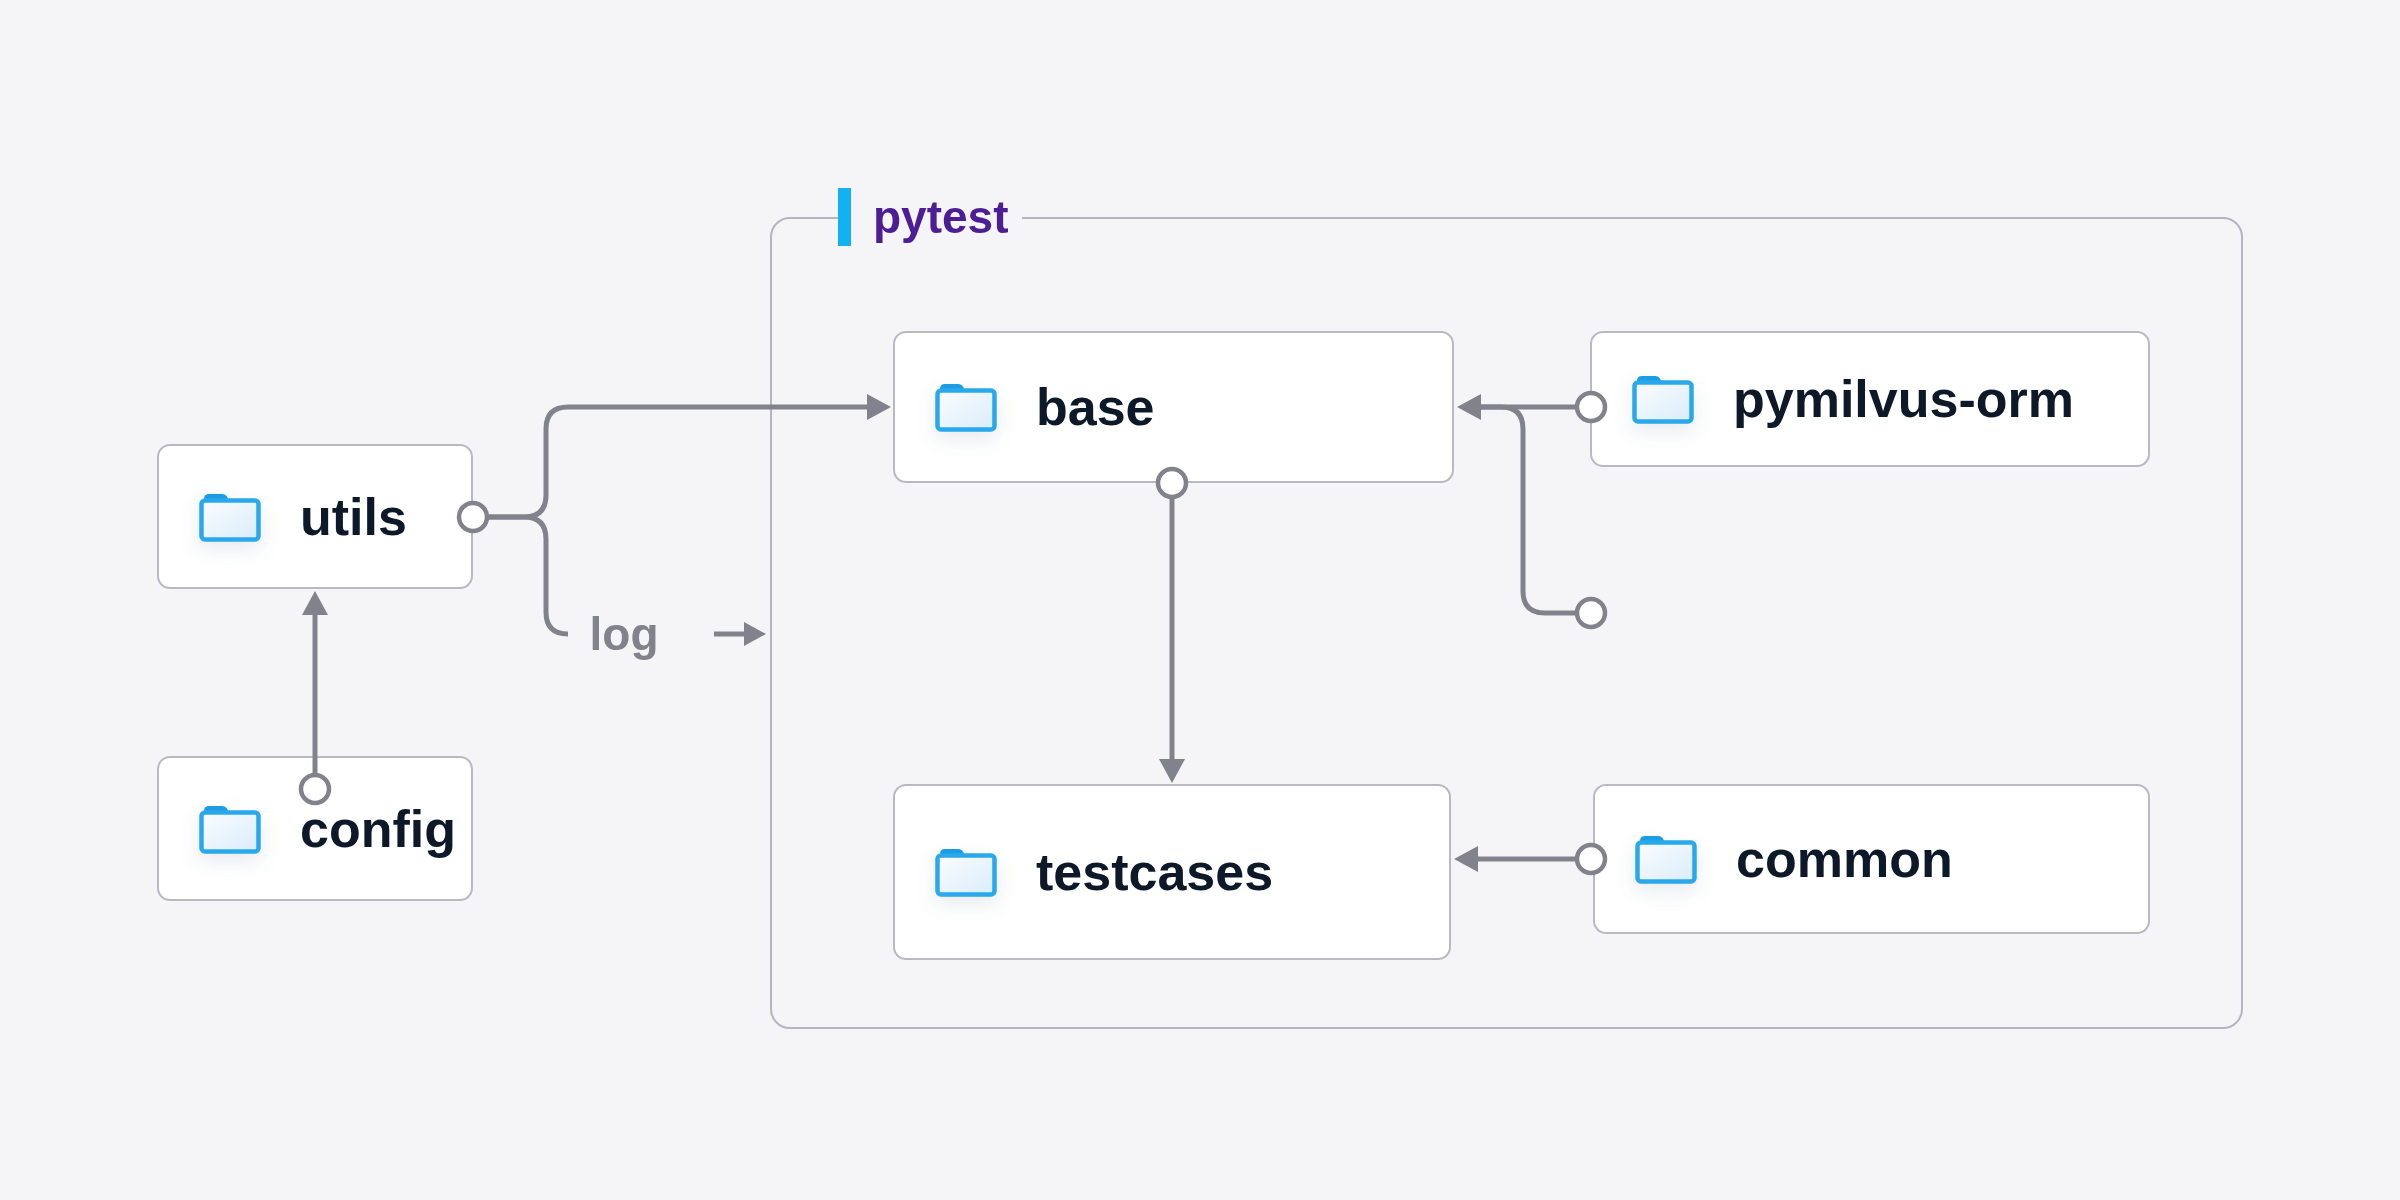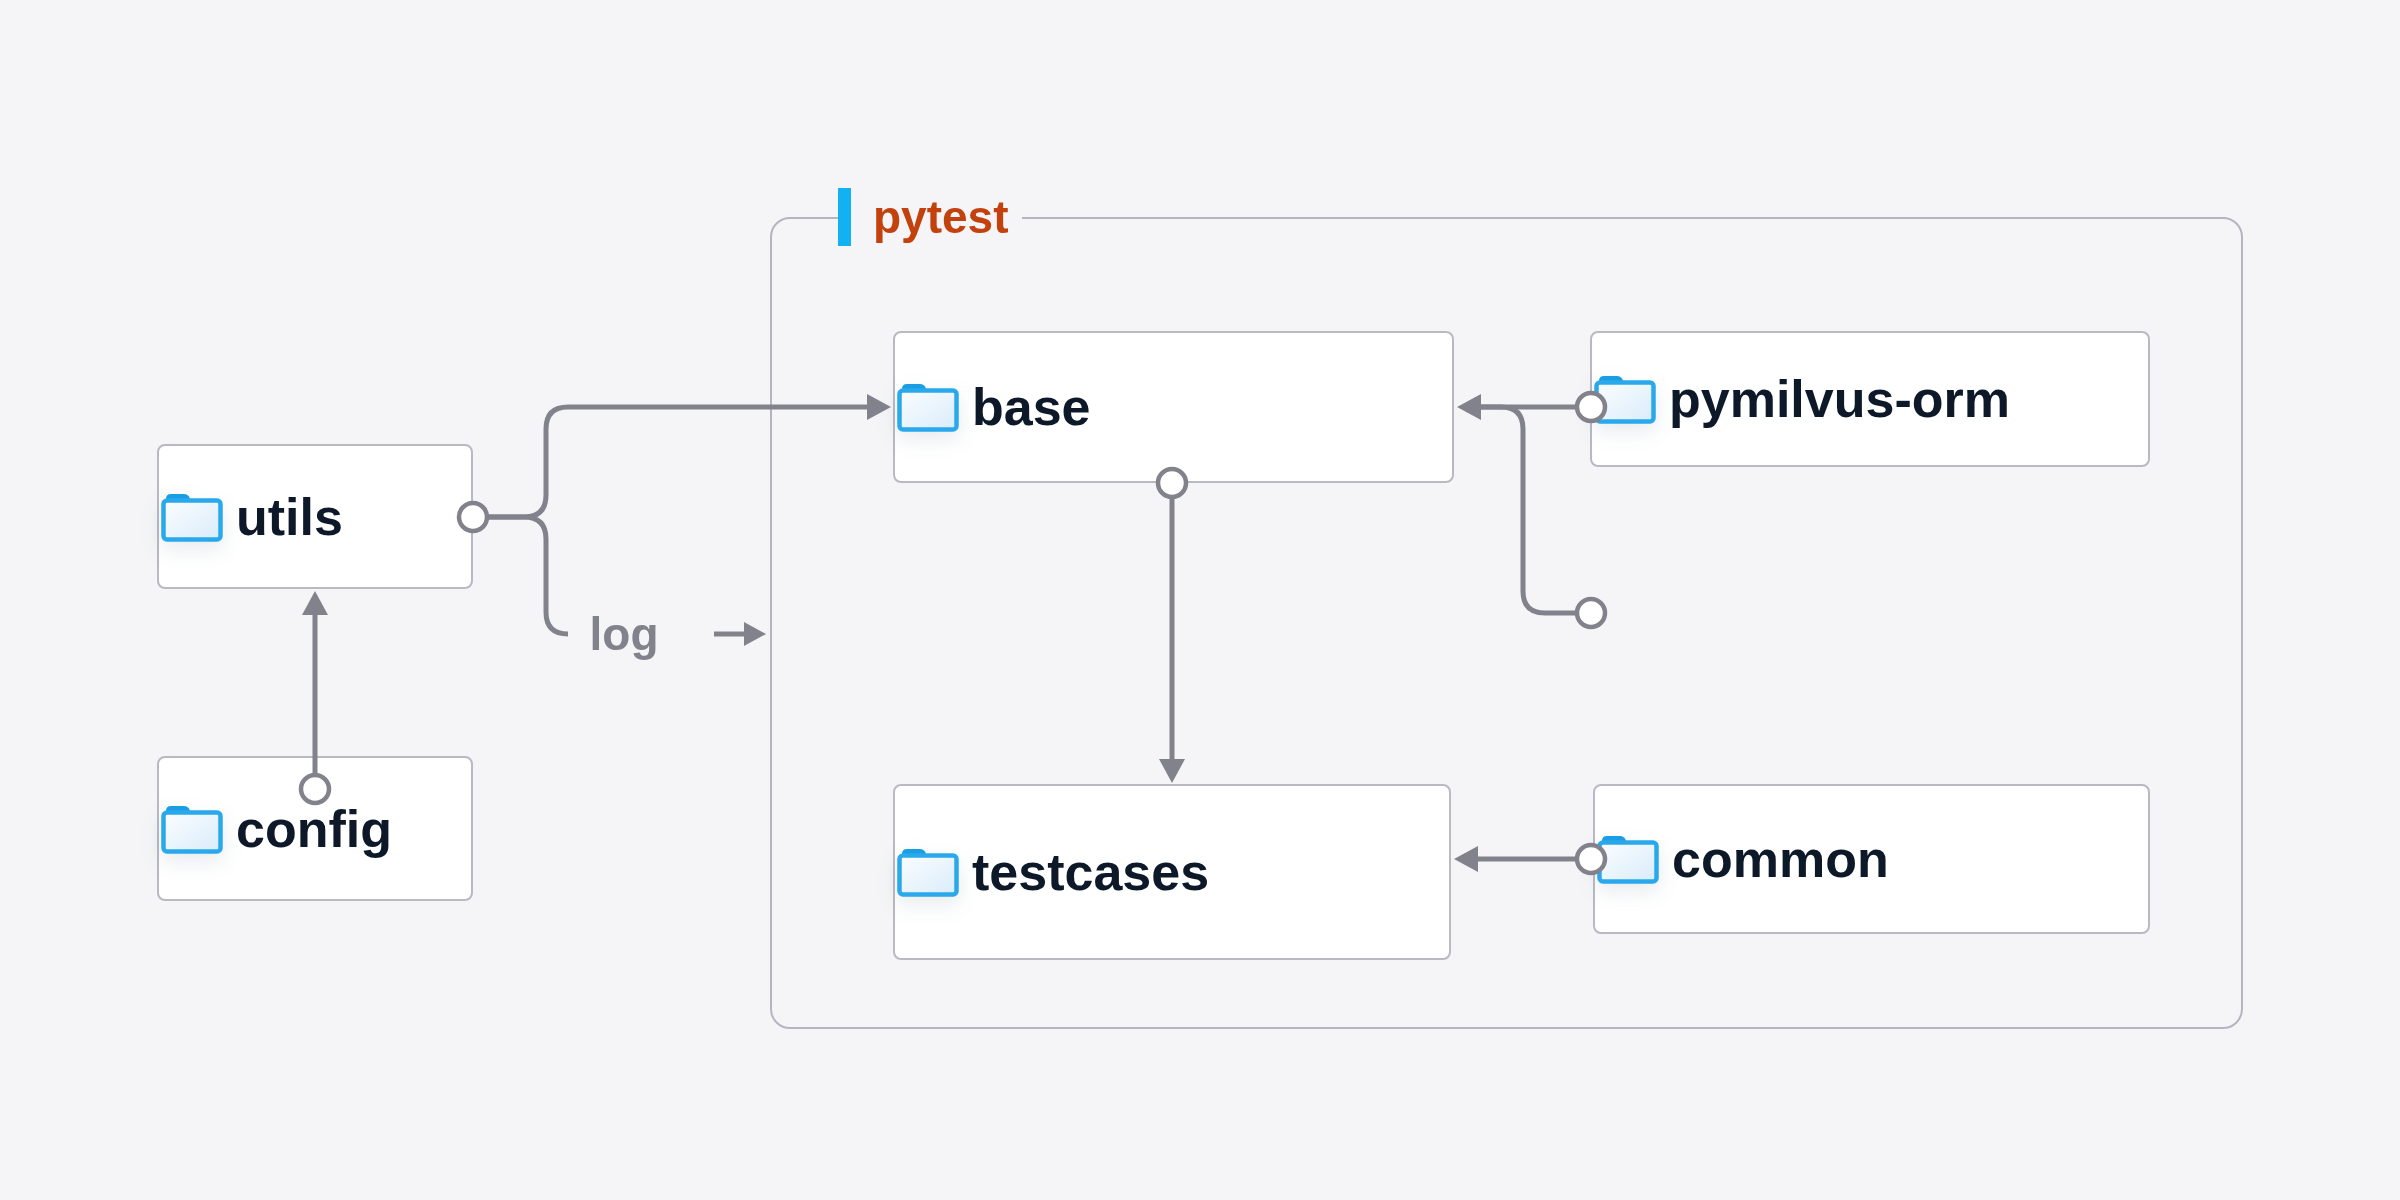--- a/index.html
+++ b/index.html
@@ -35,34 +35,35 @@
     gap:22px;
     z-index:3;
   }
   .accent-bar{
     width:13px; height:58px;
     background:#12b1f2;
   }
   .group-label .label-text{
     font-size:46px;
     font-weight:700;
-    color:#c2410c;
+    color:#4c1d95;
     line-height:1;
     text-align:right;
   }
   
   .node{
     position:absolute;
     background:#ffffff;
     border:2px solid #b9b9c4;
-    border-radius:8px;
+    border-radius:13px;
     box-sizing:border-box;
     display:flex;
     align-items:center;
-    gap:11px;
+    padding-left:38px;
+    gap:37px;
     z-index:2;
   }
   .node .node-label{
     font-size:52px;
     font-weight:700;
     color:#0d1828;
     line-height:1;
     white-space:nowrap;
   }
   .folder-svg{

